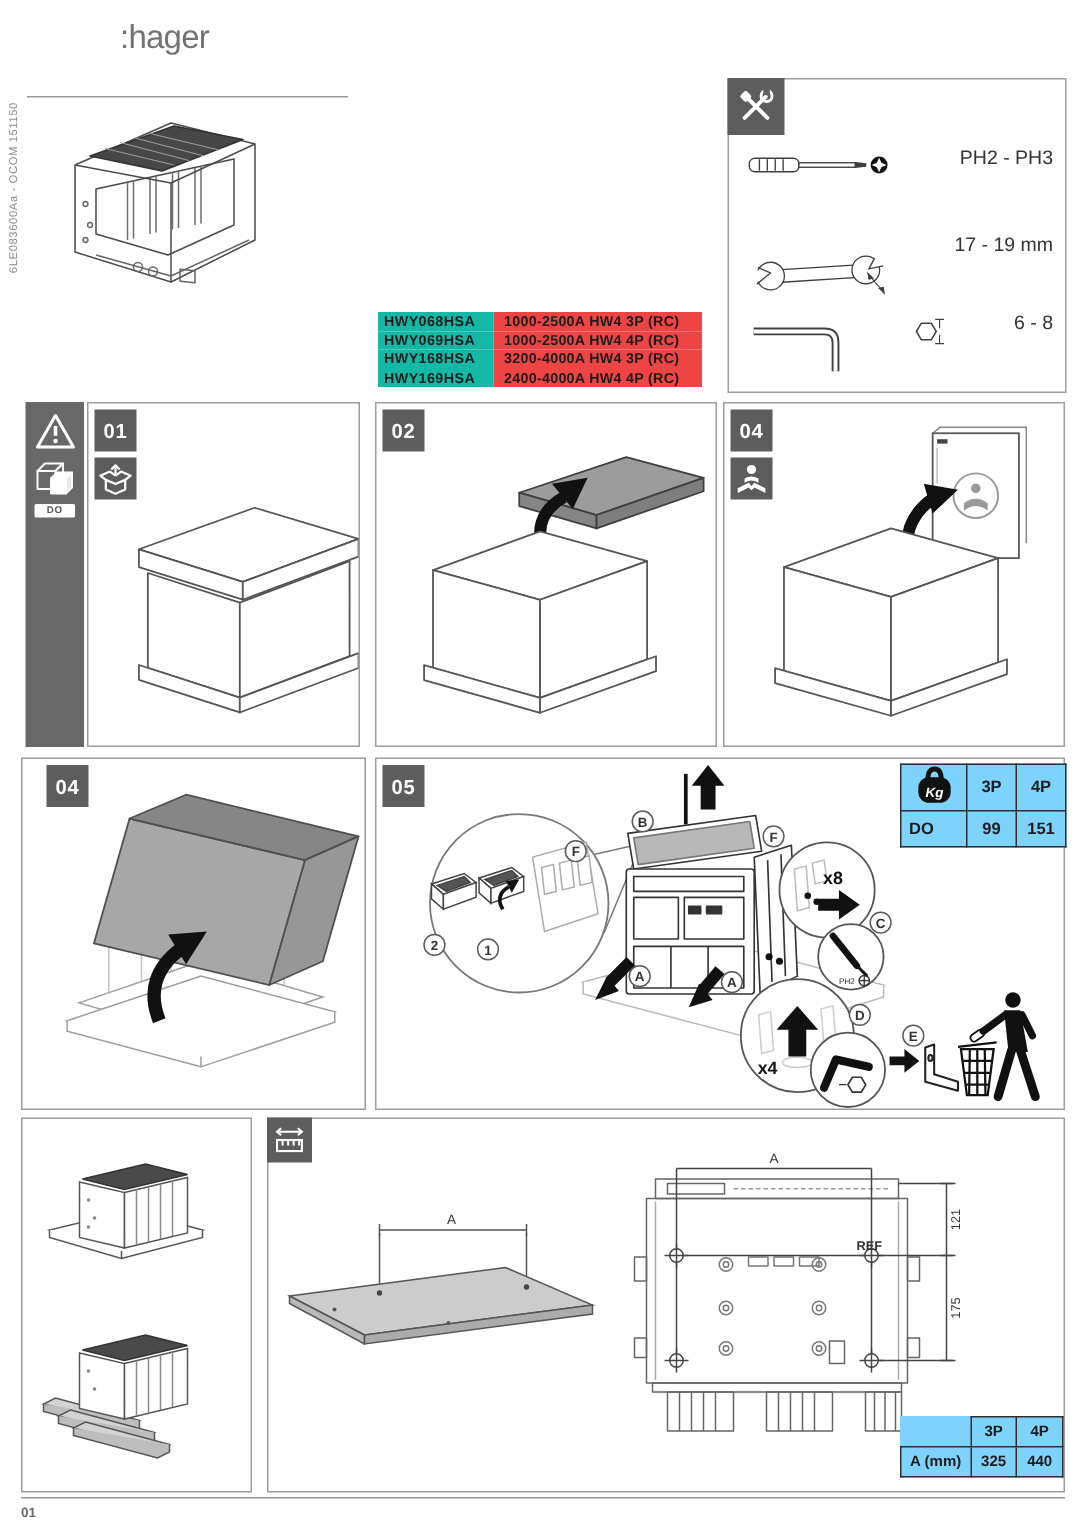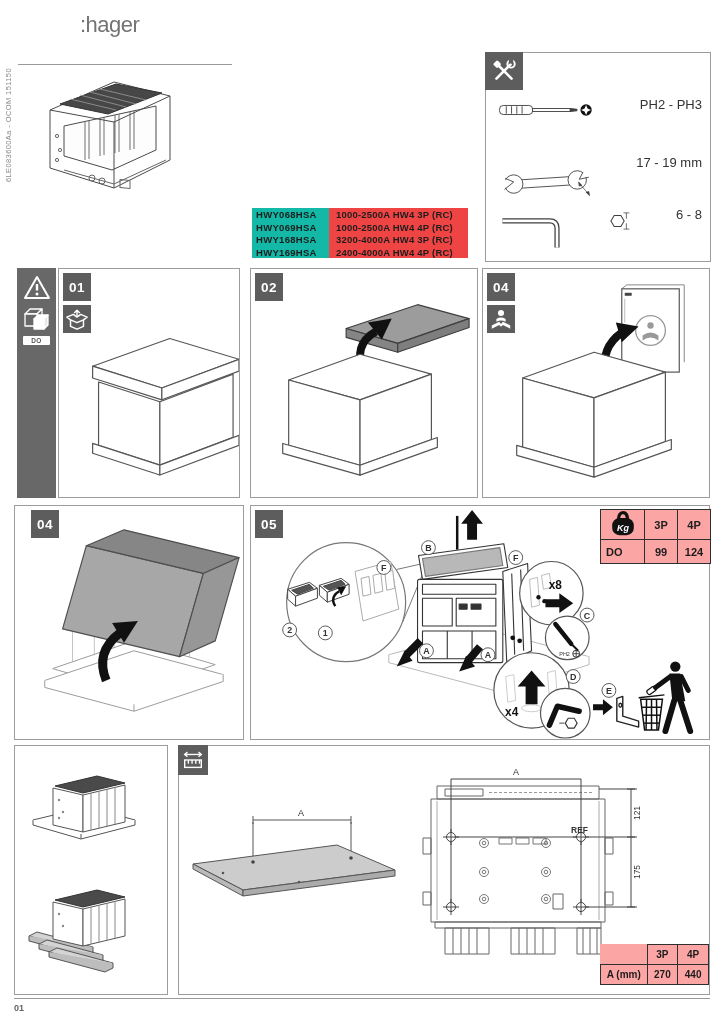--- a/index.html
+++ b/index.html
@@ -29,21 +29,21 @@
   .refs .rdesc { background:#ef4444; padding:1px 0 0 7px; height:12.5px; line-height:11px; letter-spacing:.2px; }
   .tools-panel { left:485px; top:52px; width:226px; height:210px; }
   .tools-badge { left:-1px; top:-1px; width:38px; height:38px; }
   .tool-row { position:absolute; left:12px; right:8px; display:flex; align-items:flex-start;gap:44px; }
   .tool-label { margin-left:auto; font-size:13px; color:#333; white-space:nowrap; }
   .strip { position:absolute; left:17px; top:268px; width:39px; height:230px; background:#686868; }
   .strip .sicon { position:absolute; left:0; width:39px; display:flex; justify-content:center; }
   .do-chip { position:absolute; left:6px; top:68px; width:27px; height:9px; background:#fff; border-radius:1px;
              font-size:6.5px; font-weight:bold; color:#555; display:flex; align-items:center; justify-content:center; letter-spacing:.5px; }
   .fill-svg { position:absolute; left:0; top:0; width:100%; height:100%; }
-  table.dtable { border-collapse:collapse; background:#fca5a5; }
+  table.dtable { border-collapse:collapse; background:#7dd3fc; }
   table.dtable td { border:1.5px solid #2f2f2f; font-weight:bold; color:#1c1c1c; text-align:center; vertical-align:middle; }
   table.dtable td.blank { border:none; background:transparent; }
   .wtable { position:absolute; left:600px; top:509px; }
   .wtable td { font-size:11px; }
   .wtable tr:first-child td { height:30px; }
   .wtable tr:last-child td { height:24px; }
   .wtable td:first-child { width:44px; }
   .wtable td:nth-child(2), .wtable td:nth-child(3) { width:33px; }
   .wtable td.lbl { text-align:left; padding-left:5px; }
   .mtable td { font-size:10px; height:20px; }
@@ -466,21 +466,21 @@
           <rect x="5" y="9" width="24" height="19" rx="8" fill="#111"></rect>
           <text x="17" y="23.5" fill="#fff" font-size="10" font-weight="bold" font-style="italic" text-anchor="middle">Kg</text>
         </svg>
       </td>
       <td>3P</td>
       <td>4P</td>
     </tr>
     <tr>
       <td class="lbl">DO</td>
       <td>99</td>
-      <td>124</td>
+      <td>151</td>
     </tr>
   </tbody>
     </table>
 
   <div class="panel" style="left:14px;top:745px;width:154px;height:250px">
     <svg class="fill-svg" viewBox="0 0 152 248">
 
       <g transform="translate(26,28)">
         <g stroke="#555" fill="#fff" stroke-width="1">
           <polygon points="-8,46 40,60 94,46 46,33"></polygon>
@@ -648,21 +648,21 @@
 
     <table class="dtable mtable" style="position:absolute;left:421px;top:198px">
       <tbody>
           <tr>
         <td class="blank"></td>
         <td>3P</td>
         <td>4P</td>
       </tr>
       <tr>
         <td>A (mm)</td>
-        <td>270</td>
+        <td>325</td>
         <td>440</td>
       </tr>
     </tbody>
       </table>
   </div>
 
   <div class="footer-rule"></div>
   <div class="page-num">01</div>
 
 </div>

